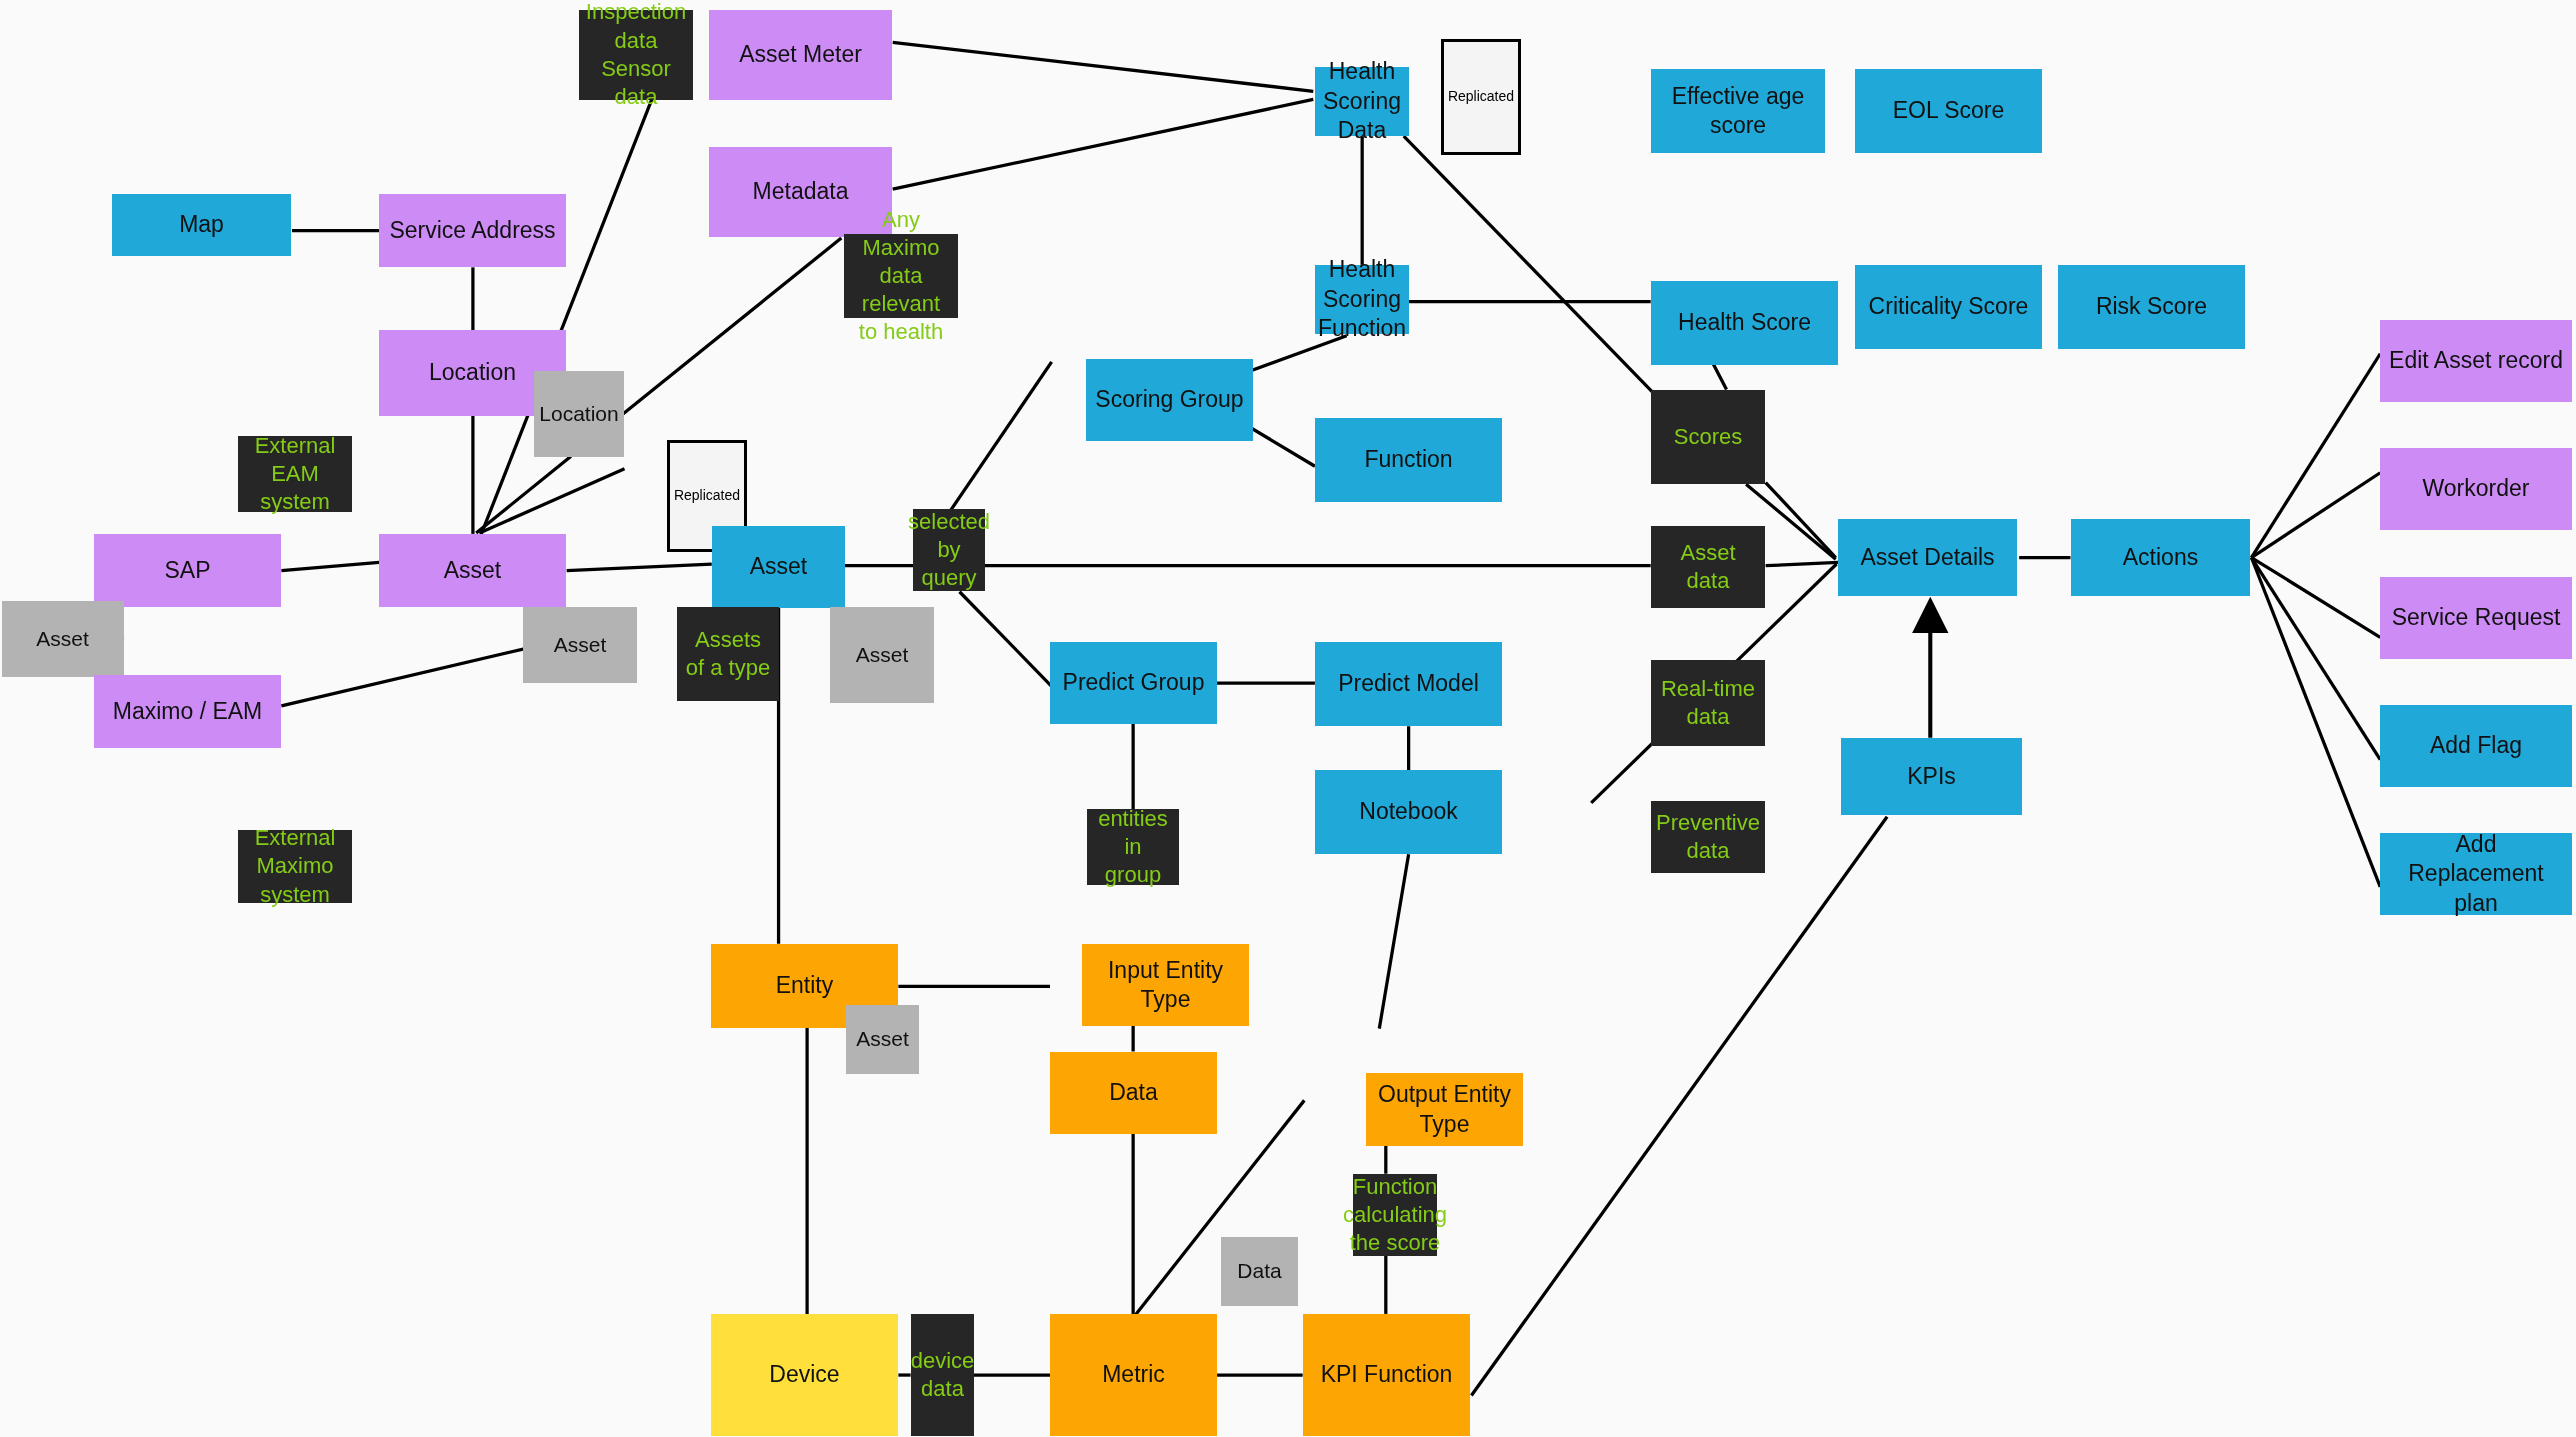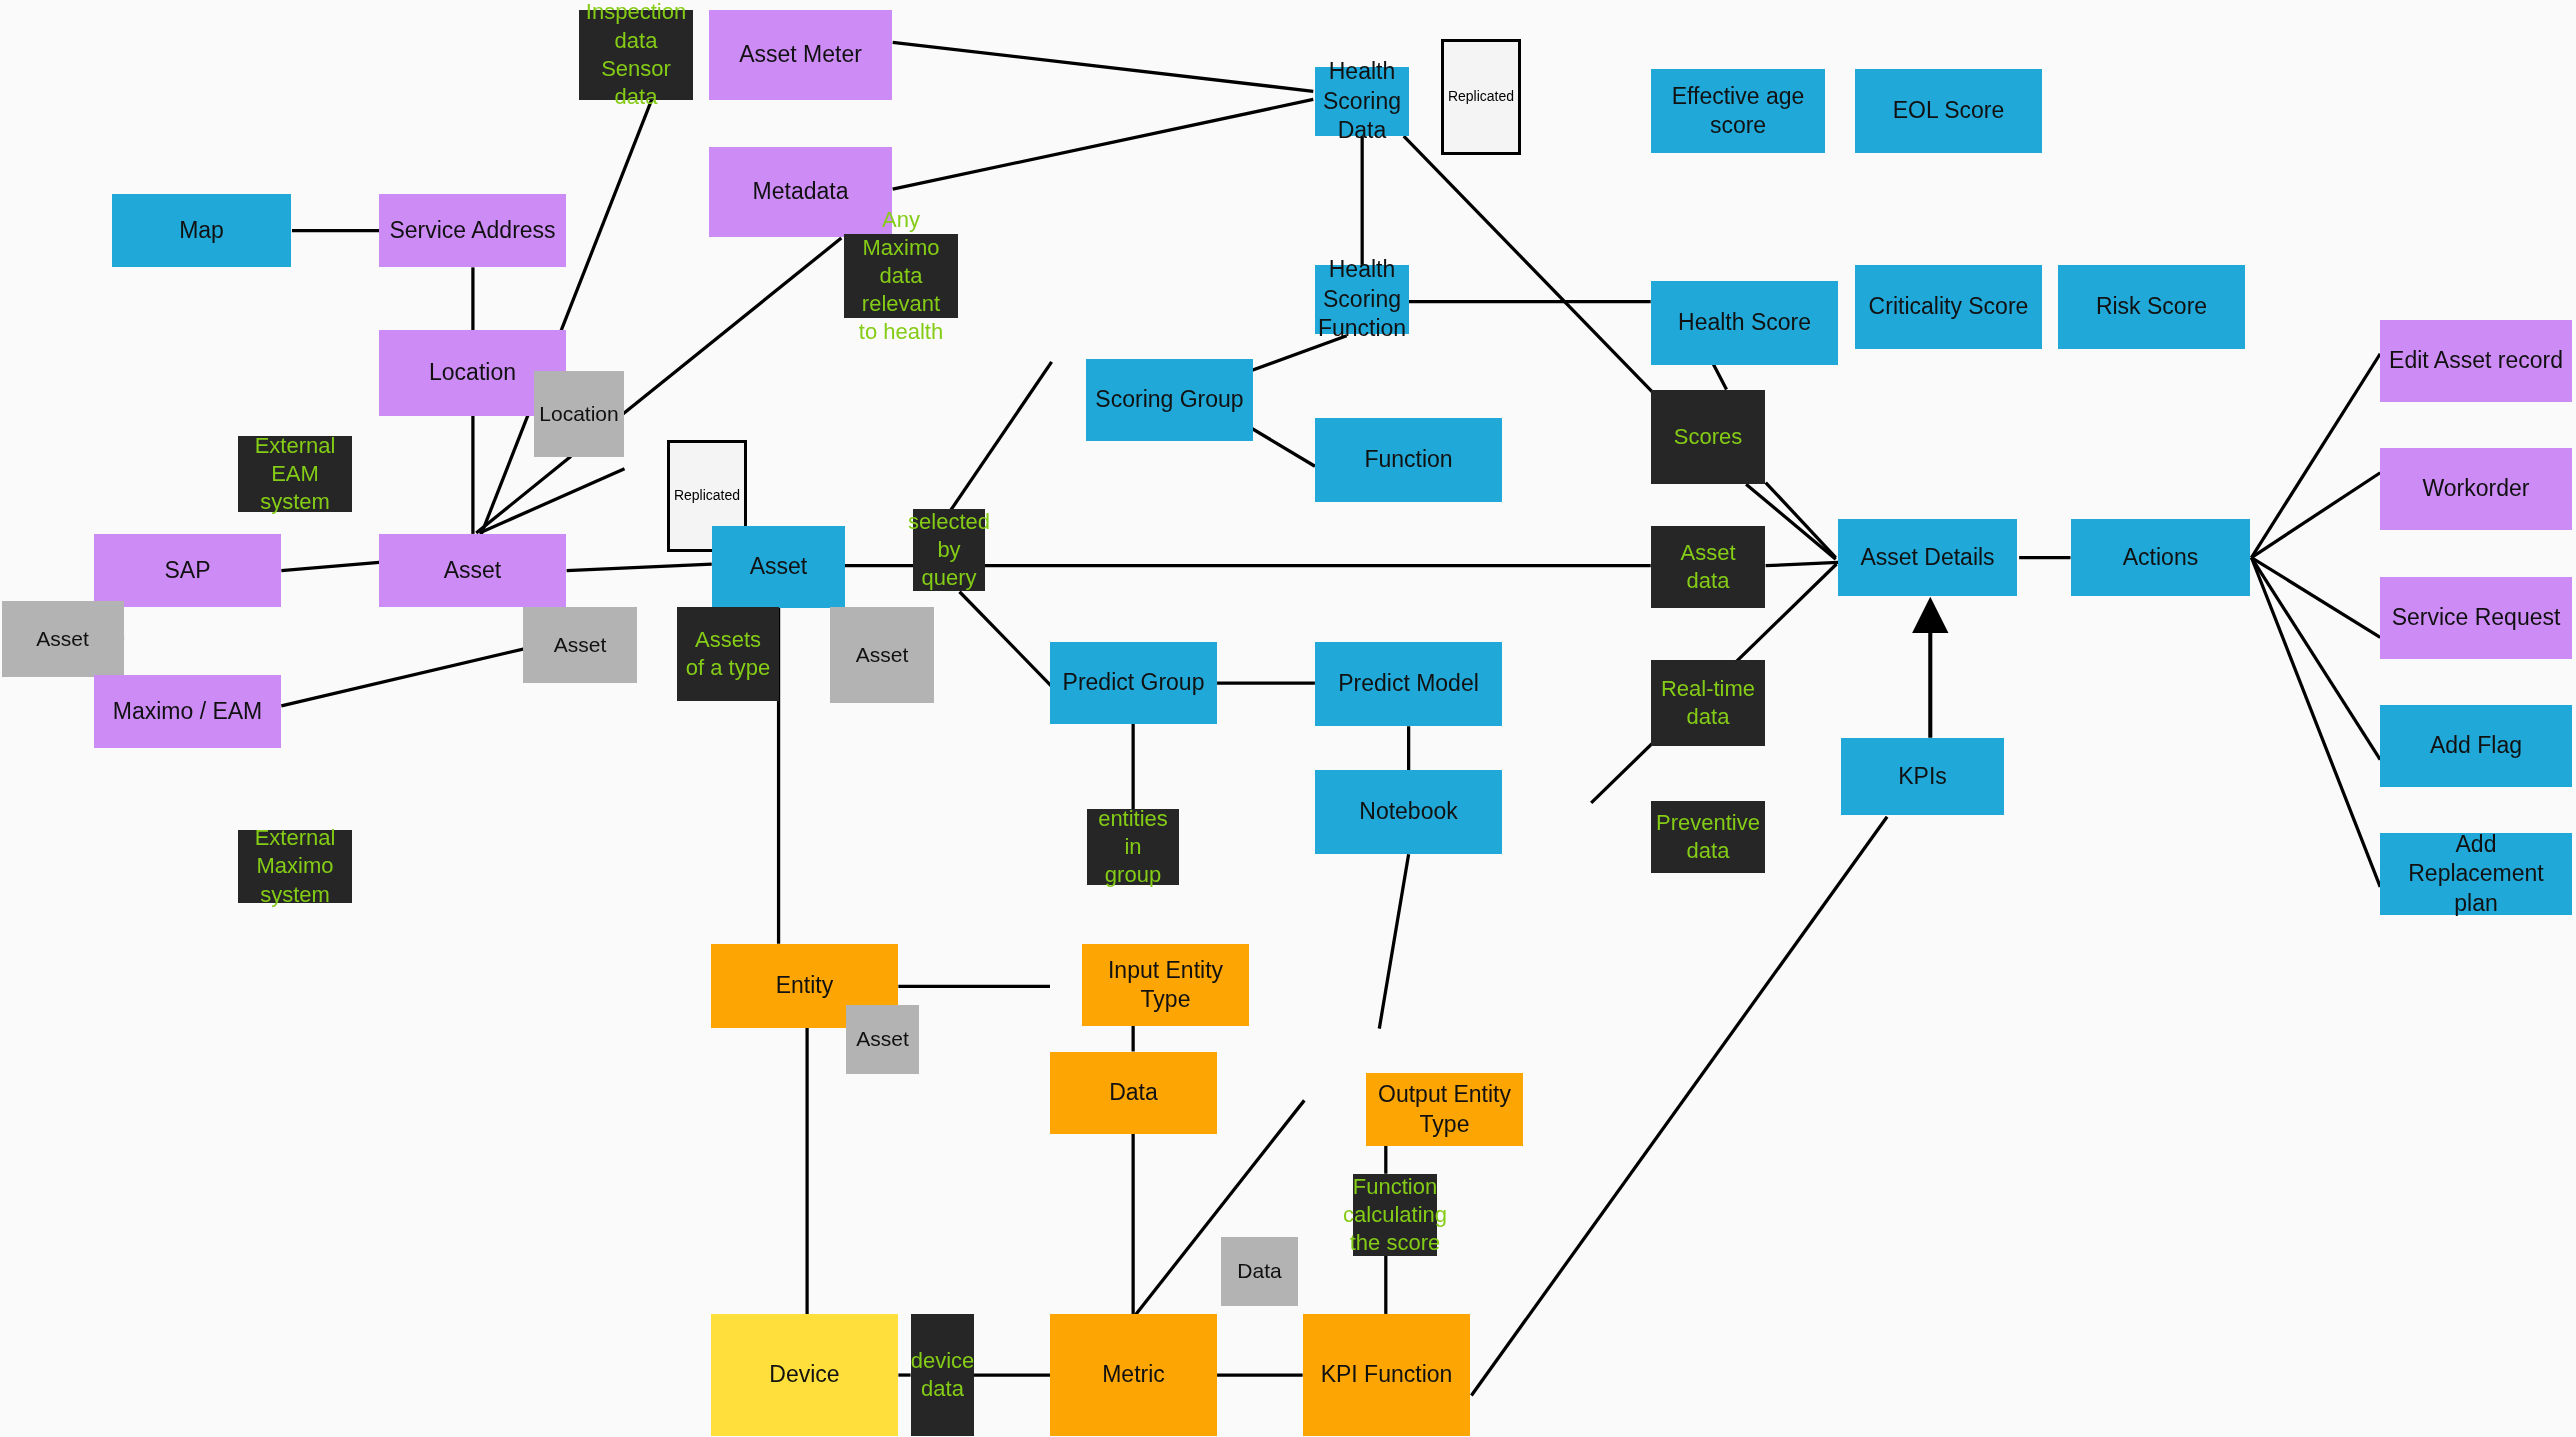--- a/index.html
+++ b/index.html
@@ -118,21 +118,21 @@
   <div id="nodes">
       <div class="node k-dark" style="left: 579px; top: 9.8px; width: 114px; height: 90px;">Inspection
 data
 Sensor data</div>
       <div class="node k-purple" style="left: 709px; top: 9.8px; width: 183px; height: 90px;">Asset Meter</div>
       <div class="node k-white" style="left: 1441px; top: 39px; width: 80px; height: 116px;">Replicated</div>
       <div class="node k-blue" style="left: 1315px; top: 67px; width: 94px; height: 69px;">Health Scoring
 Data</div>
       <div class="node k-blue" style="left: 1651px; top: 69px; width: 174px; height: 84px;">Effective age score</div>
       <div class="node k-blue" style="left: 1855px; top: 69px; width: 187px; height: 84px;">EOL Score</div>
-      <div class="node k-blue" style="left: 112px; top: 194px; width: 179px; height: 73px;">Map</div>
+      <div class="node k-blue" style="left: 112px; top: 194px; width: 179px; height: 62px;">Map</div>
       <div class="node k-purple" style="left: 379px; top: 194px; width: 187px; height: 73px;">Service Address</div>
       <div class="node k-purple" style="left: 709px; top: 147px; width: 183px; height: 90px;">Metadata</div>
       <div class="node k-dark" style="left: 844px; top: 234px; width: 114px; height: 84px;">Any Maximo
 data relevant
 to health</div>
       <div class="node k-blue" style="left: 1315px; top: 265px; width: 94px; height: 69px;">Health Scoring
 Function</div>
       <div class="node k-blue" style="left: 1651px; top: 281px; width: 187px; height: 84px;">Health Score</div>
       <div class="node k-blue" style="left: 1855px; top: 265px; width: 187px; height: 84px;">Criticality Score</div>
       <div class="node k-blue" style="left: 2058px; top: 265px; width: 187px; height: 84px;">Risk Score</div>
@@ -161,21 +161,21 @@
 of a type</div>
       <div class="node k-gray" style="left: 830px; top: 607px; width: 104px; height: 96px;">Asset</div>
       <div class="node k-purple" style="left: 2380px; top: 577px; width: 192px; height: 82px;">Service Request</div>
       <div class="node k-blue" style="left: 1050px; top: 642px; width: 167px; height: 82px;">Predict Group</div>
       <div class="node k-blue" style="left: 1315px; top: 642px; width: 187px; height: 84px;">Predict Model</div>
       <div class="node k-purple" style="left: 94px; top: 675px; width: 187px; height: 73px;">Maximo / EAM</div>
       <div class="node k-dark" style="left: 1651px; top: 660px; width: 114px; height: 86px;">Real-time
 data</div>
       <div class="node k-blue" style="left: 2380px; top: 705px; width: 192px; height: 82px;">Add Flag</div>
       <div class="node k-blue" style="left: 1315px; top: 770px; width: 187px; height: 84px;">Notebook</div>
-      <div class="node k-blue" style="left: 1841px; top: 738px; width: 163px; height: 77px;">KPIs</div>
+      <div class="node k-blue" style="left: 1841px; top: 738px; width: 181px; height: 77px;">KPIs</div>
       <div class="node k-dark" style="left: 238px; top: 830px; width: 114px; height: 73px;">External
 Maximo
 system</div>
       <div class="node k-dark" style="left: 1651px; top: 801px; width: 114px; height: 72px;">Preventive
 data</div>
       <div class="node k-dark" style="left: 1087px; top: 809px; width: 92px; height: 76px;">entities in
 group</div>
       <div class="node k-blue" style="left: 2380px; top: 833px; width: 192px; height: 82px;">Add Replacement
 plan</div>
       <div class="node k-orange" style="left: 711px; top: 944px; width: 187px; height: 84px;">Entity</div>

